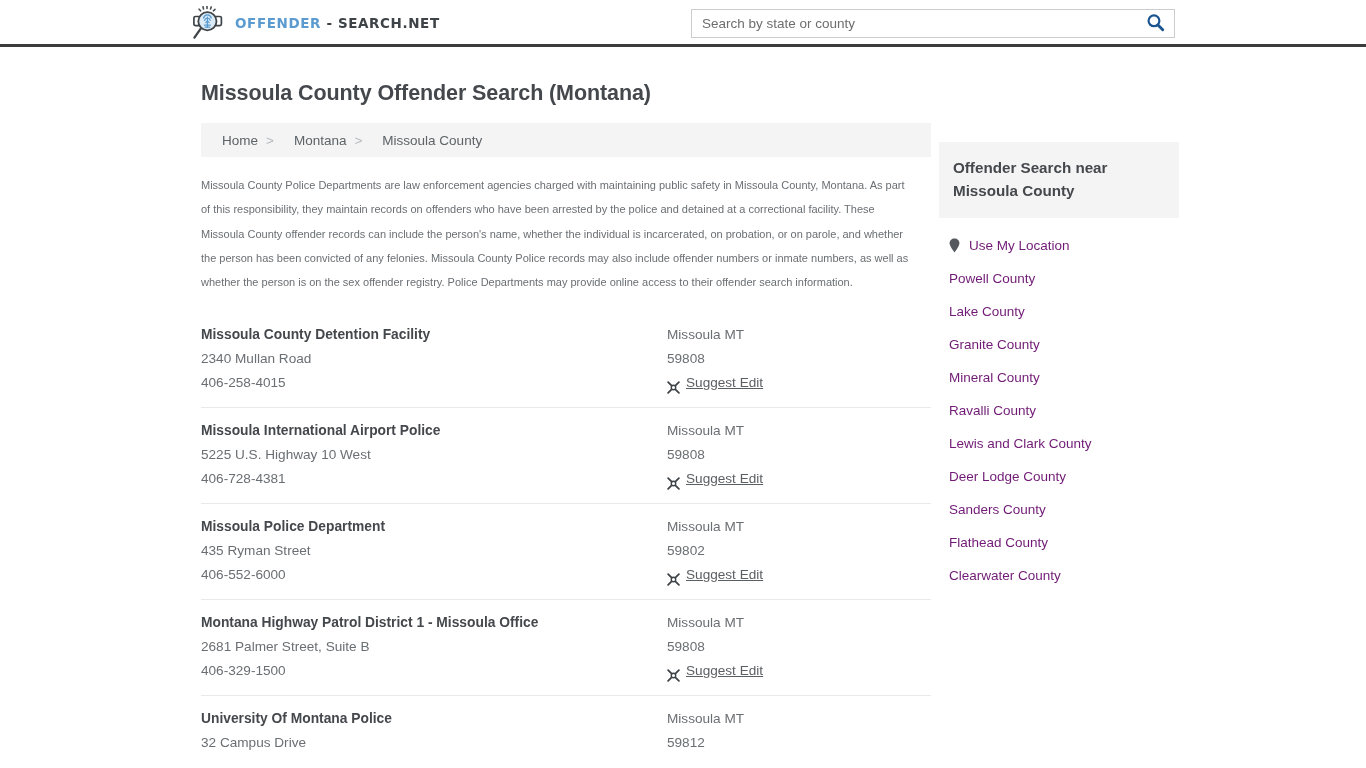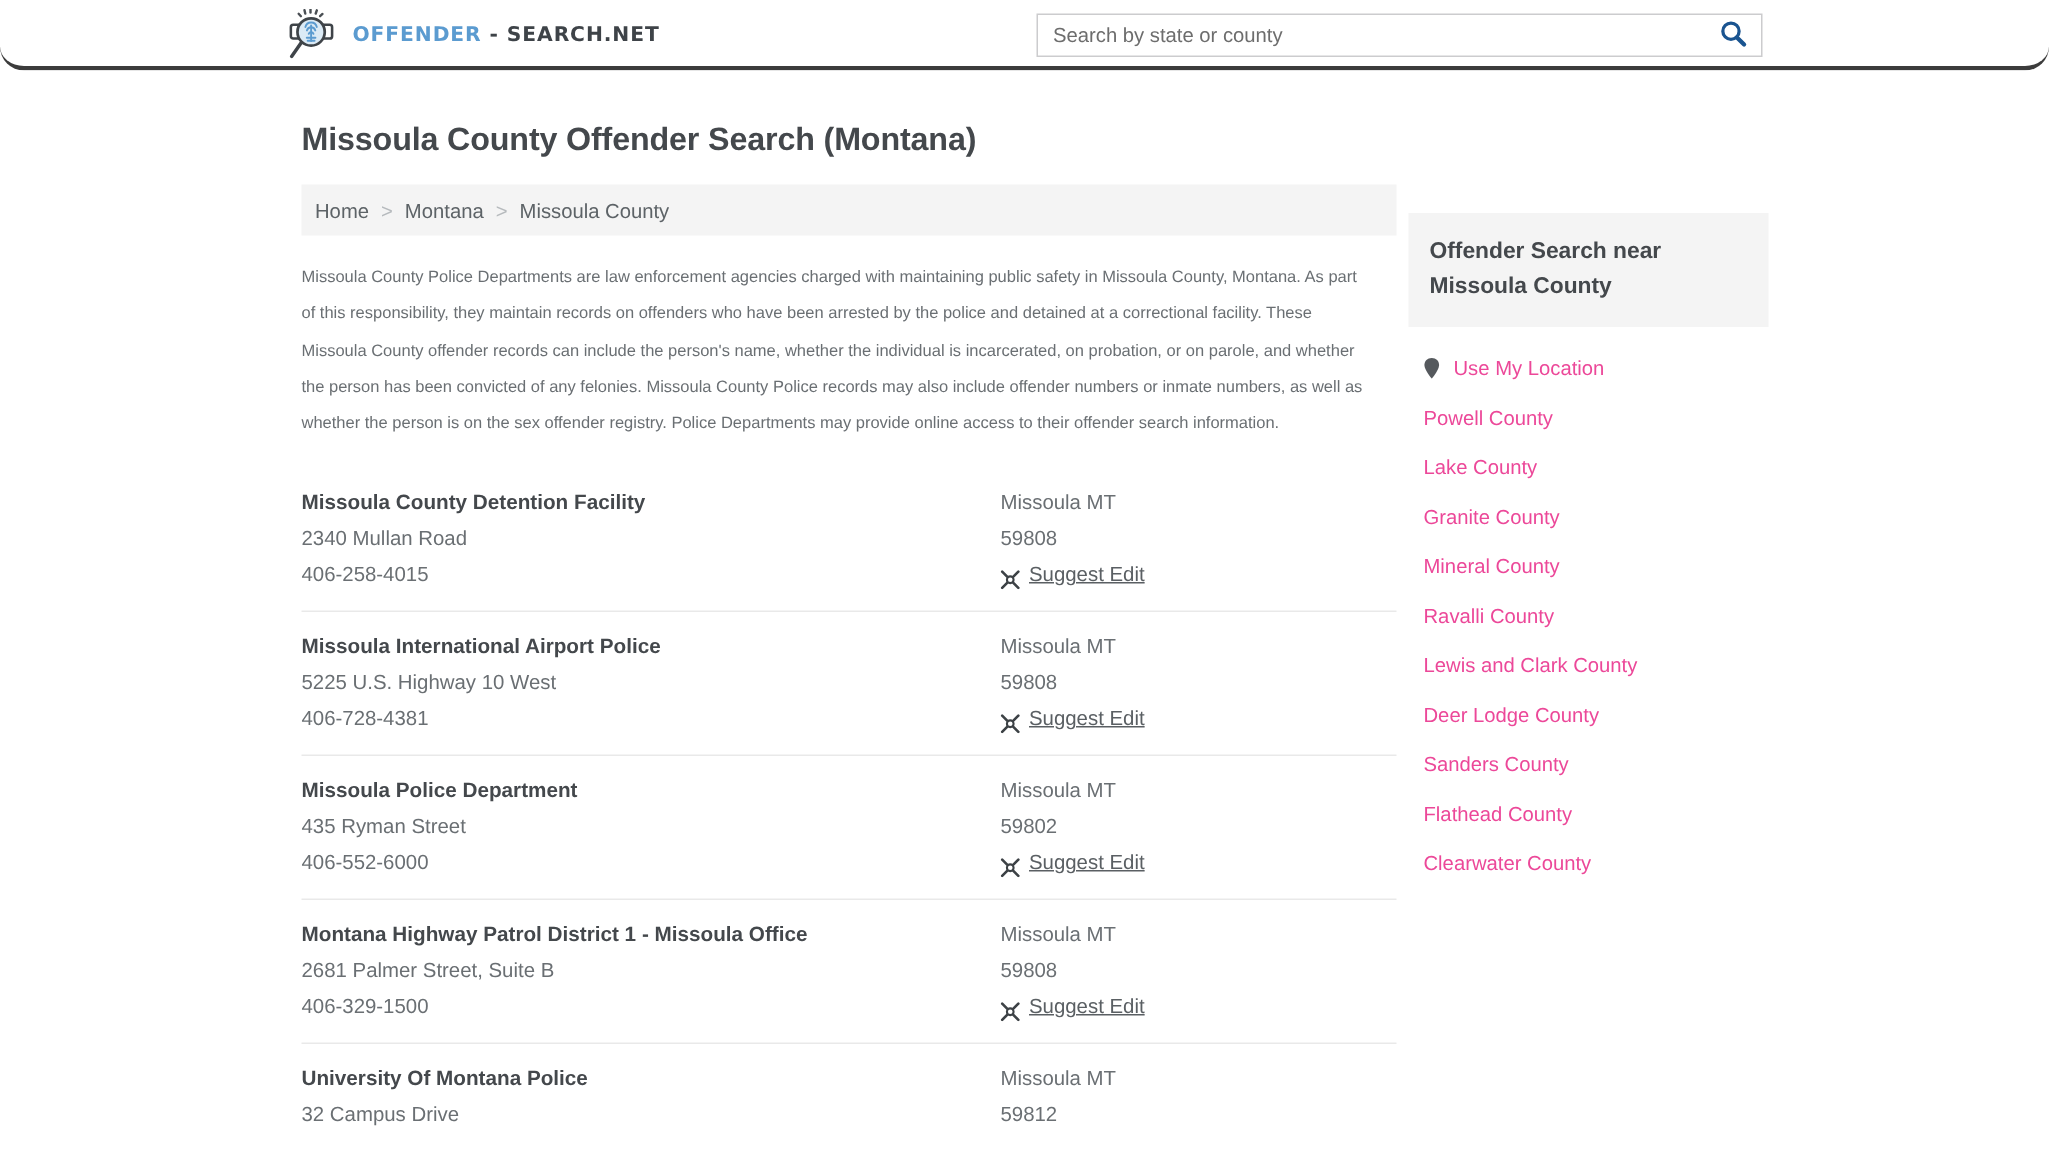--- a/index.html
+++ b/index.html
@@ -12,21 +12,20 @@
   }
 
   
   #site-header {
     position: relative;
     height: 47px;
     background: #ffffff;
     border-bottom: 3px solid #3c3c3c;
     display: flex;
     align-items: center;
-    border-radius: 16px;
   }
   #brand {
     position: absolute;
     left: 190px;
     top: 6px;
     display: flex;
     align-items: center;
     gap: 9px;
     text-decoration: none;
   }
@@ -99,21 +98,21 @@
   #breadcrumb {
     margin-top: 17px;
     background: #f4f4f4;
     height: 34px;
     display: flex;
     align-items: center;
     padding: 0 9px;
     font-size: 13.5px;
     color: #5d6367;
   }
-  #breadcrumb .crumb { color: #5d6367; text-decoration: none; }
+  #breadcrumb .crumb { color: #5d6367; text-decoration: none; margin-left: 12px; }
   #breadcrumb .sep { color: #b6babd; margin: 0 8px; }
 
   #intro {
     margin: 16px 0 0 0;
     font-size: 11px;
     line-height: 24.3px;
     color: #6a6f73;
     width: 710px;
   }
 
@@ -168,21 +167,21 @@
   #side-list { margin-top: 11px; }
   .side-item {
     display: flex;
     align-items: center;
     gap: 9px;
     padding: 9px 0 9px 10px;
     font-size: 13.5px;
     color: #6a6f73;
     cursor: pointer;
   }
-  .side-item .label { color: #ec4899; text-decoration: none; }
+  .side-item .label { color: #701a75; text-decoration: none; }
   .pin-icon { width: 11px; height: 15px; display: inline-block; flex: 0 0 11px; }
 </style>
 </head>
 <body>
 
 <div id="site-header">
 
   <a id="brand" href="#">
     <span class="logo-mark">
       <svg viewBox="0 0 36 34" width="36" height="34" xmlns="http://www.w3.org/2000/svg">

